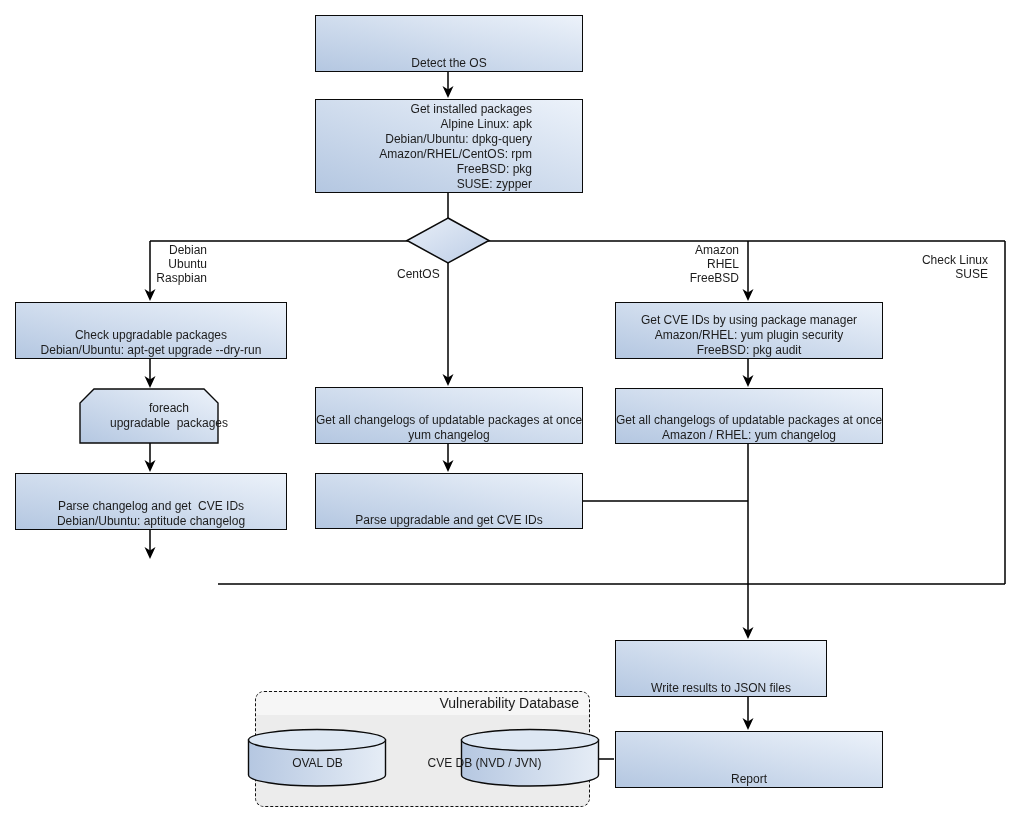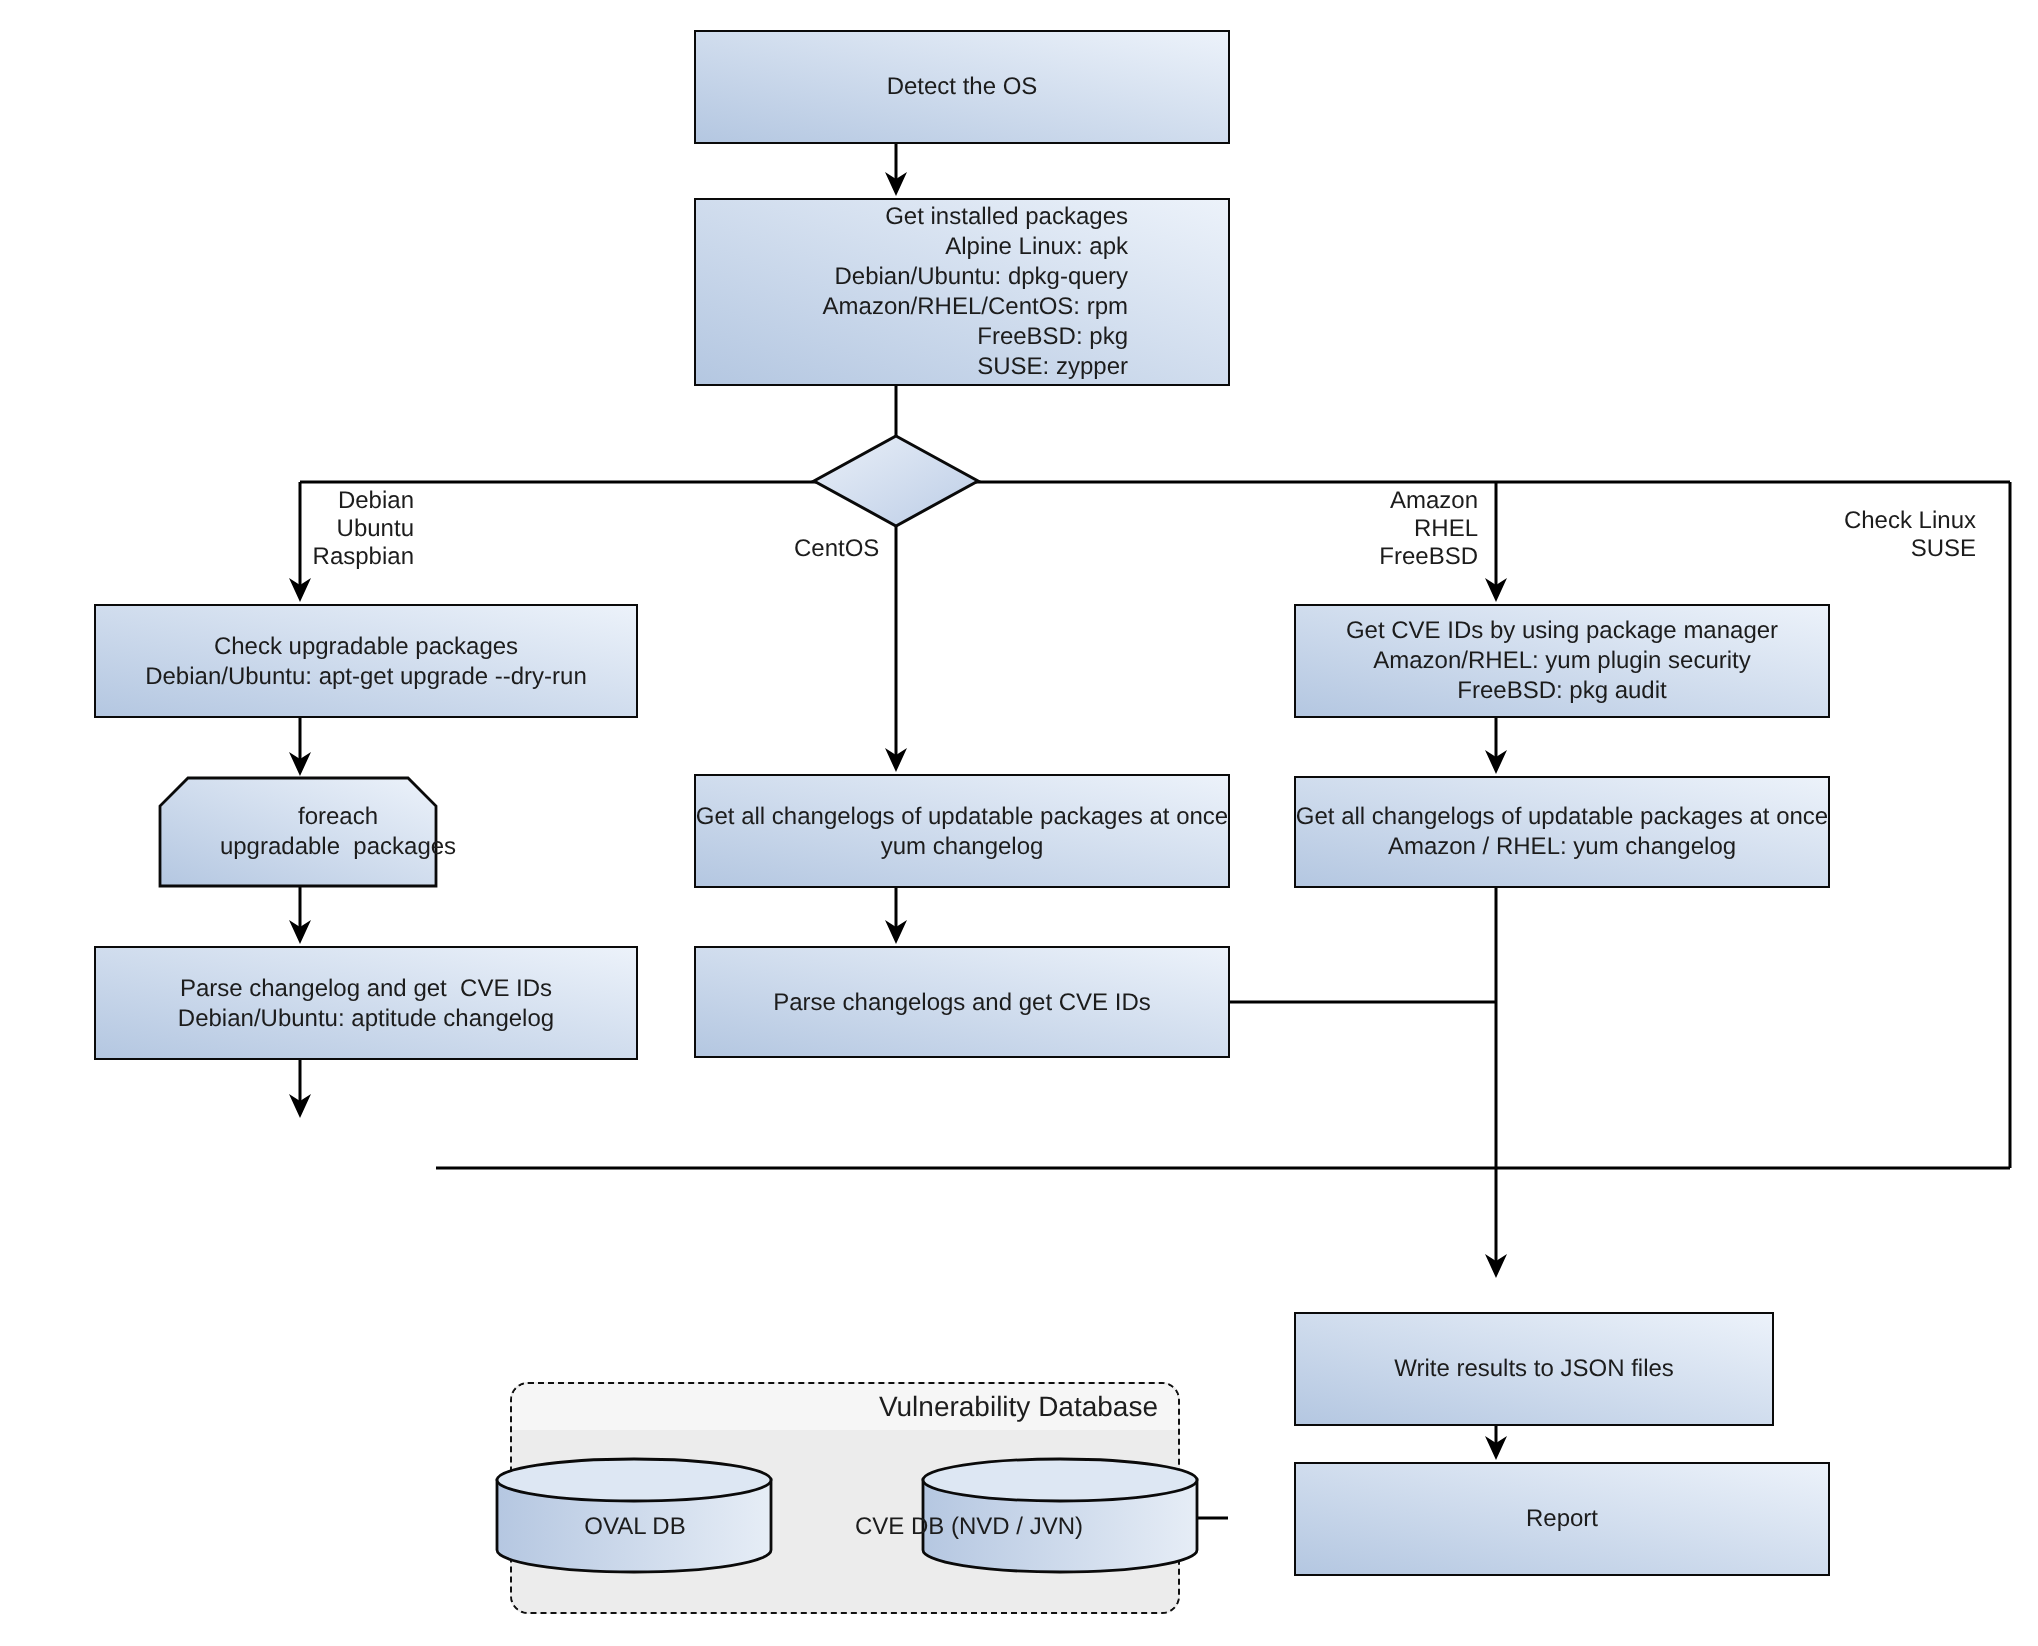--- a/index.html
+++ b/index.html
@@ -12,23 +12,22 @@
     color: #1c1c1c;
     overflow: hidden;
   }
   svg.layer { position:absolute; left:0; top:0; }
   .node {
     position: absolute;
     box-sizing: border-box;
     border: 1.4px solid #0a0a0a;
     background: linear-gradient(to bottom left, #ecf2fa 0%, #b4c7e1 100%);
     display: flex;
-    align-items: center;
+    align-items: flex-end;
     justify-content: center;
-    margin-left: 32px;
   }
   .node-text {
     white-space: pre;
     text-align: center;
     font-size: 12px;
     line-height: 15px;
     color: #1c1c1c;
   }
   .node.align-right { justify-content: flex-end; padding-right: 50px; }
   .node.align-right .node-text { text-align: right; }
@@ -140,35 +139,35 @@
     <div class="node-text">Parse changelog and get  CVE IDs
 Debian/Ubuntu: aptitude changelog</div>
   </div>
 
   <div class="node" style="left:315px; top:387px; width:268px; height:57px;">
     <div class="node-text">Get all changelogs of updatable packages at once
 yum changelog</div>
   </div>
 
   <div class="node" style="left:315px; top:473px; width:268px; height:56px;">
-    <div class="node-text">Parse changelogs and get CVE IDs</div>
+    <div class="node-text">Parse upgradable and get CVE IDs</div>
   </div>
 
   <div class="node" style="left:615px; top:302px; width:268px; height:57px;">
     <div class="node-text">Get CVE IDs by using package manager
 Amazon/RHEL: yum plugin security
 FreeBSD: pkg audit</div>
   </div>
 
   <div class="node" style="left:615px; top:388px; width:268px; height:56px;">
     <div class="node-text">Get all changelogs of updatable packages at once
 Amazon / RHEL: yum changelog</div>
   </div>
 
-  <div class="node" style="left:615px; top:656px; width:240px; height:57px;">
+  <div class="node" style="left:615px; top:640px; width:212px; height:57px;">
     <div class="node-text">Write results to JSON files</div>
   </div>
 
   <div class="node" style="left:615px; top:731px; width:268px; height:57px;">
     <div class="node-text">Report</div>
   </div>
 
   <svg class="layer" style="left:405px; top:216px;" width="86" height="49">
     <polygon points="43,2 84,24.5 43,47 2,24.5" fill="url(#diaGrad)" stroke="#0a0a0a" stroke-width="1.5"></polygon>
   </svg>

